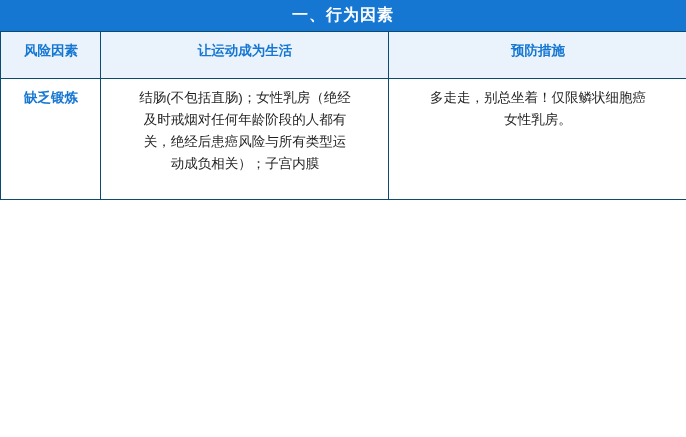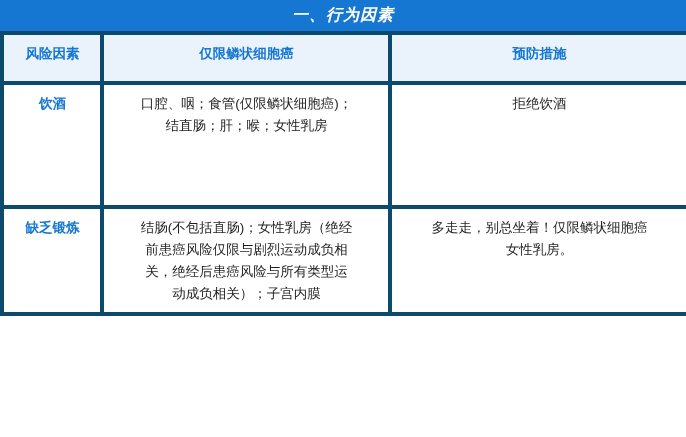--- a/index.html
+++ b/index.html
@@ -23,29 +23,28 @@
   .title-bar {
     height: 31px;
     background: #1677d2;
     color: #ffffff;
     font-size: 16px;
     font-weight: bold;
     display: flex;
     align-items: center;
     justify-content: center;
     letter-spacing: 1px;
-    font-style: italic;
   }
   table.grid {
     width: 686px;
     border-collapse: collapse;
     table-layout: fixed;
   }
   table.grid td, table.grid th {
-    border: 4px solid #0c4a6e;
+    border: 1px solid #0c4a6e;
     vertical-align: top;
     padding: 8px 8px 8px 9px;
     font-size: 13.5px;
     line-height: 1.62;
     text-align: center;
   }
   col.c1 { width: 100px; }
   col.c2 { width: 288px; }
   col.c3 { width: 298px; }
 
@@ -91,44 +90,34 @@
 
   <table class="grid">
     <colgroup>
       <col class="c1">
       <col class="c2">
       <col class="c3">
     </colgroup>
     <thead>
       <tr>
         <th>风险因素</th>
-        <th>仅限鳞状细胞癌</th>
+        <th>让运动成为生活</th>
         <th>预防措施</th>
       </tr>
     </thead>
     <tbody>
 
 
 
-      <tr>
-        <td class="factor">饮酒</td>
-        <td class="body-cell">
-          <span class="cell-line">口腔、咽；食管(仅限鳞状细胞癌)；</span>
-          <span class="cell-line">结直肠；肝；喉；女性乳房</span>
-        </td>
-        <td class="body-cell">
-          <span class="cell-line">拒绝饮酒</span>
-        </td>
-      </tr>
 
       <tr>
         <td class="factor">缺乏锻炼</td>
         <td class="body-cell">
           <span class="cell-line">结肠(不包括直肠)；女性乳房（绝经</span>
-          <span class="cell-line">前患癌风险仅限与剧烈运动成负相</span>
+          <span class="cell-line">及时戒烟对任何年龄阶段的人都有</span>
           <span class="cell-line">关，绝经后患癌风险与所有类型运</span>
           <span class="cell-line">动成负相关）；子宫内膜</span>
         </td>
         <td class="body-cell">
           <span class="cell-line">多走走，别总坐着！仅限鳞状细胞癌</span>
           <span class="cell-line">女性乳房。</span>
         </td>
       </tr>
 
     </tbody>

